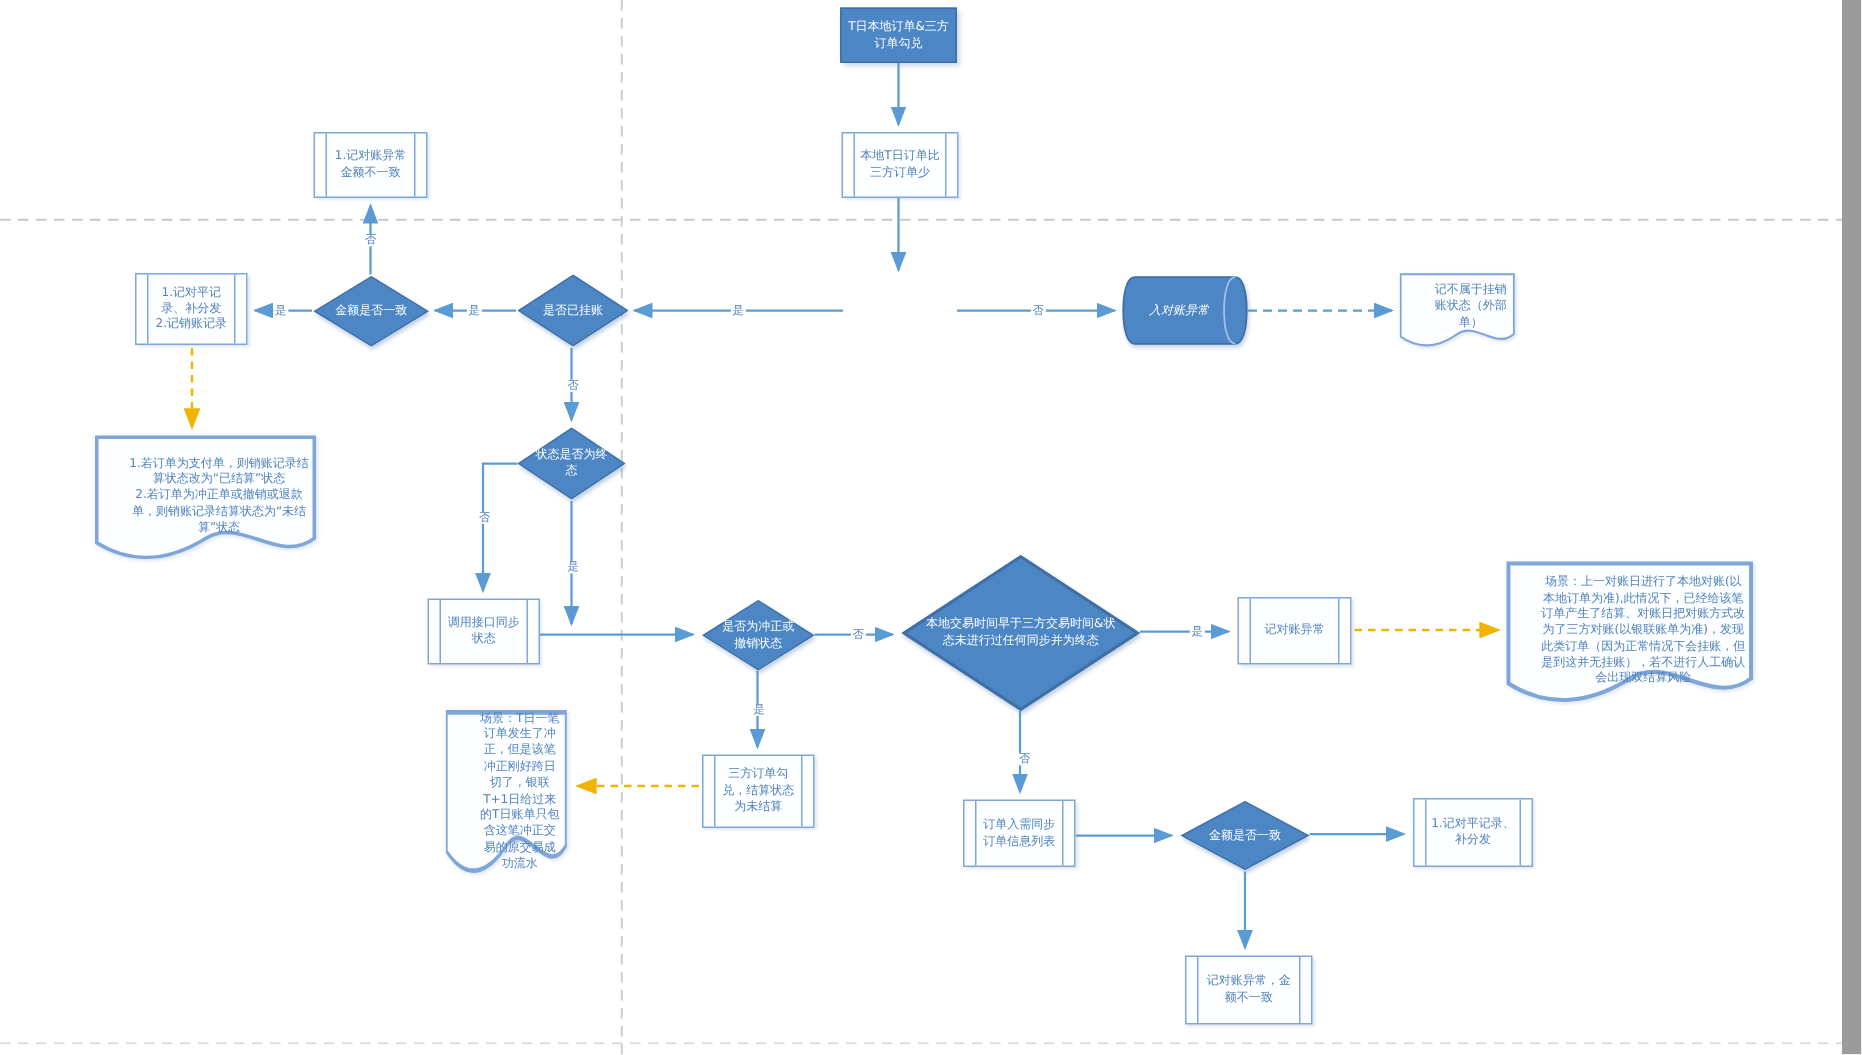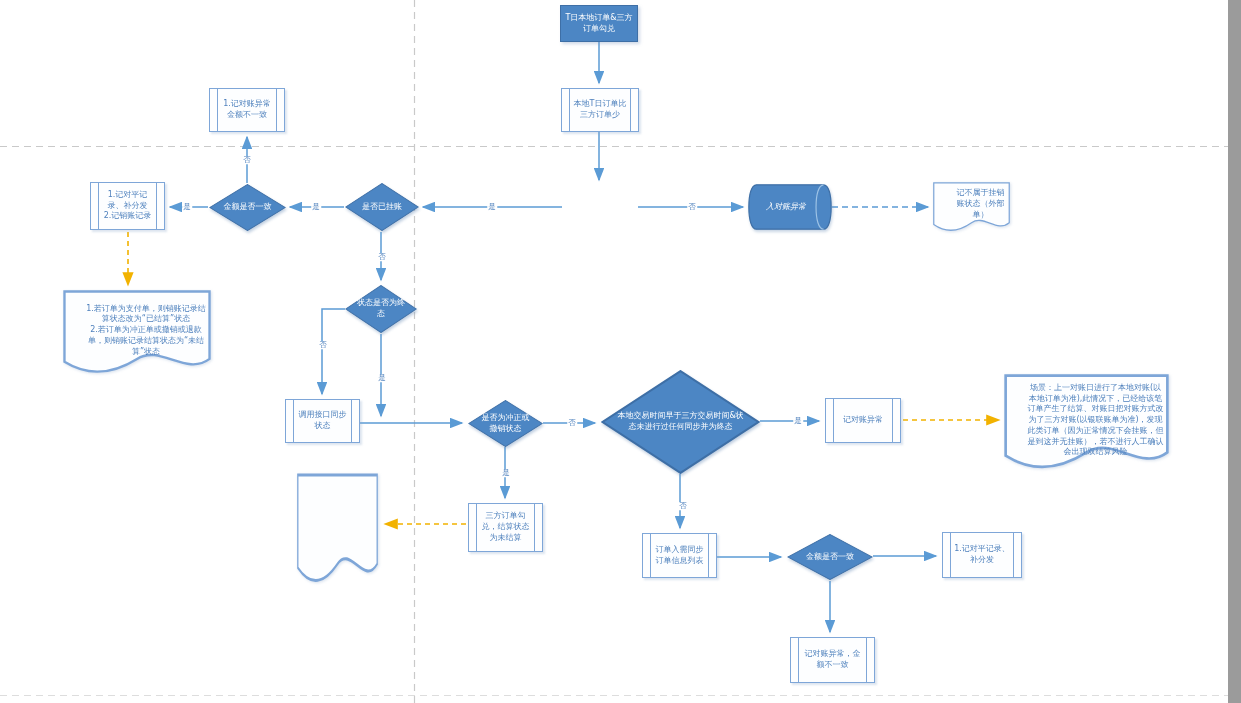--- a/index.html
+++ b/index.html
@@ -192,20 +192,21 @@
   <div class="node proc" style="left:468px;top:503px;width:75px;height:49px;">
     <i class="bar l"></i>
       <i class="bar r"></i>
     <span>三方订单勾兑，结算状态为未结算</span>
   </div>
 
   <div class="node doc" style="left:297px;top:473px;width:81px;height:116px;">
     <svg viewBox="0 0 100 60" preserveAspectRatio="none">
         <path d="M1,1 H99 V47 C83,59 66,37 50,47 C34,57 17,59 1,49 Z"></path>
       </svg>
+    <span class="txt">场景：T日一笔订单发生了冲正，但是该笔冲正刚好跨日切了，银联T+1日给过来的T日账单只包含这笔冲正交易的原交易成功流水</span>
   </div>
 
   <div class="node proc" style="left:642px;top:533px;width:75px;height:45px;">
     <i class="bar l"></i>
       <i class="bar r"></i>
     <span>订单入需同步订单信息列表</span>
   </div>
 
   <div class="node diamond" style="left:787px;top:534px;width:86px;height:46px;">
     <svg viewBox="0 0 100 100" preserveAspectRatio="none">

